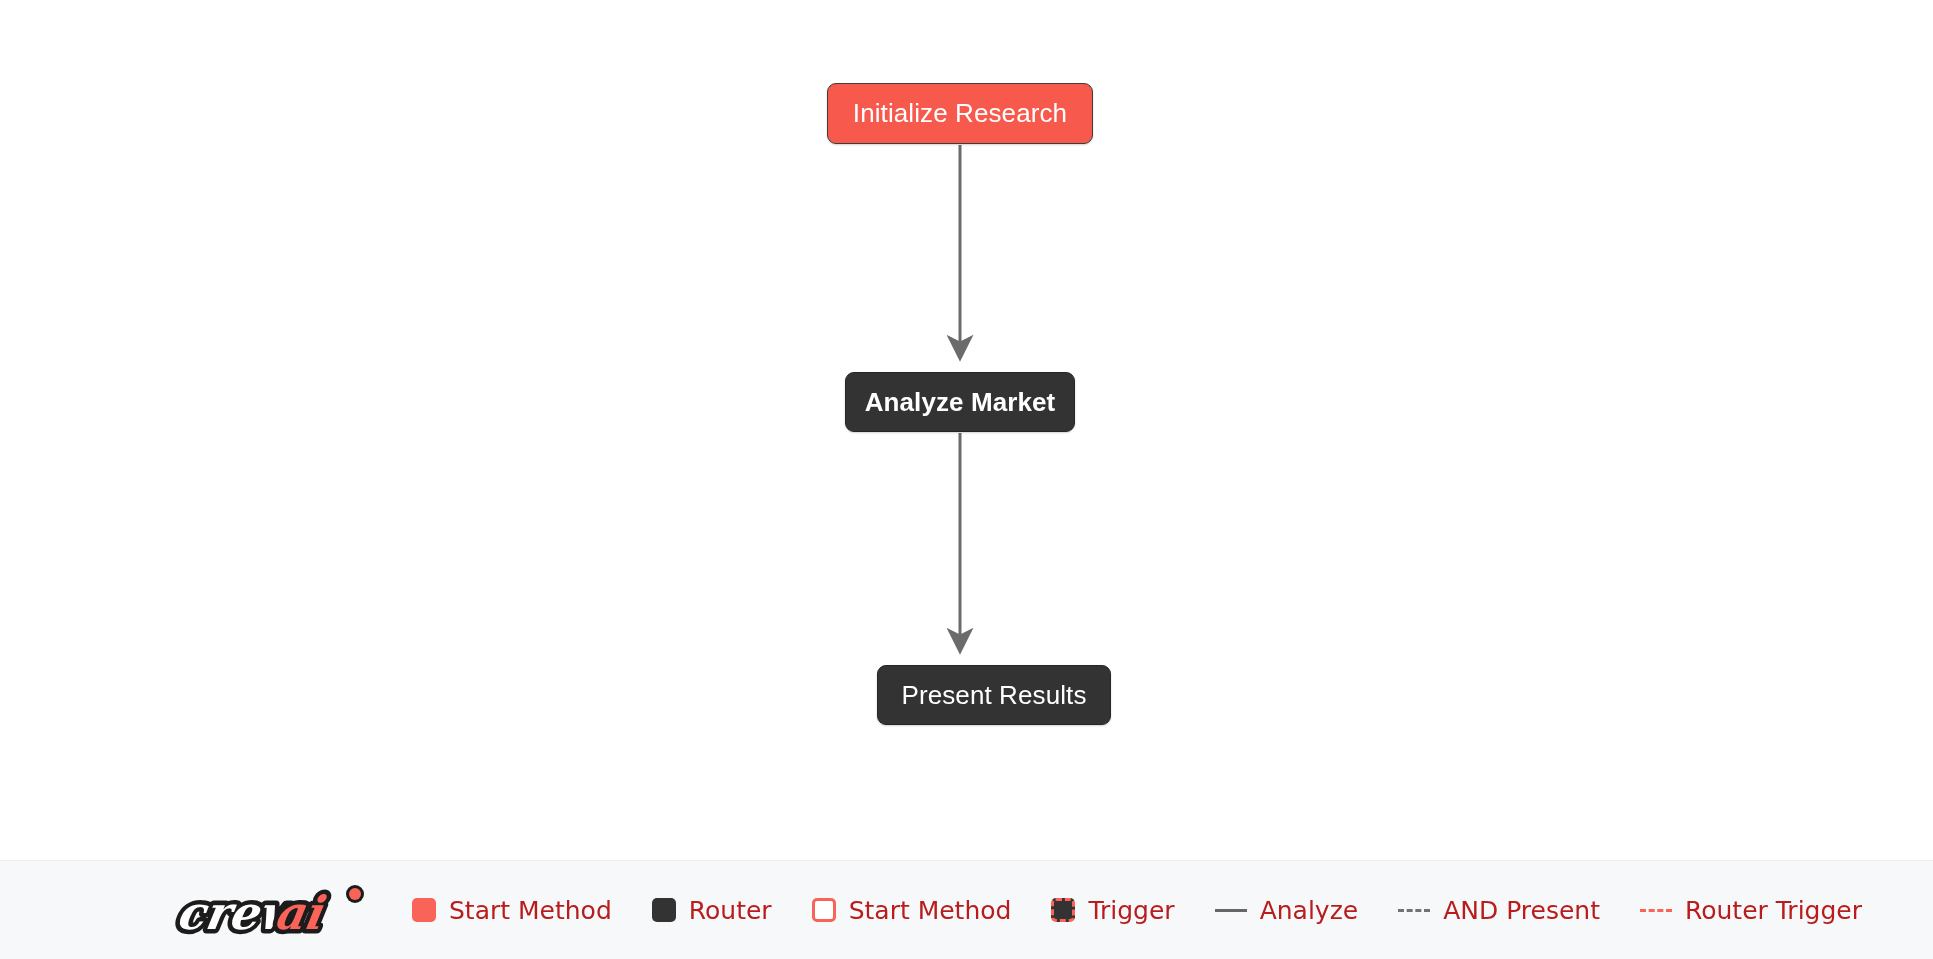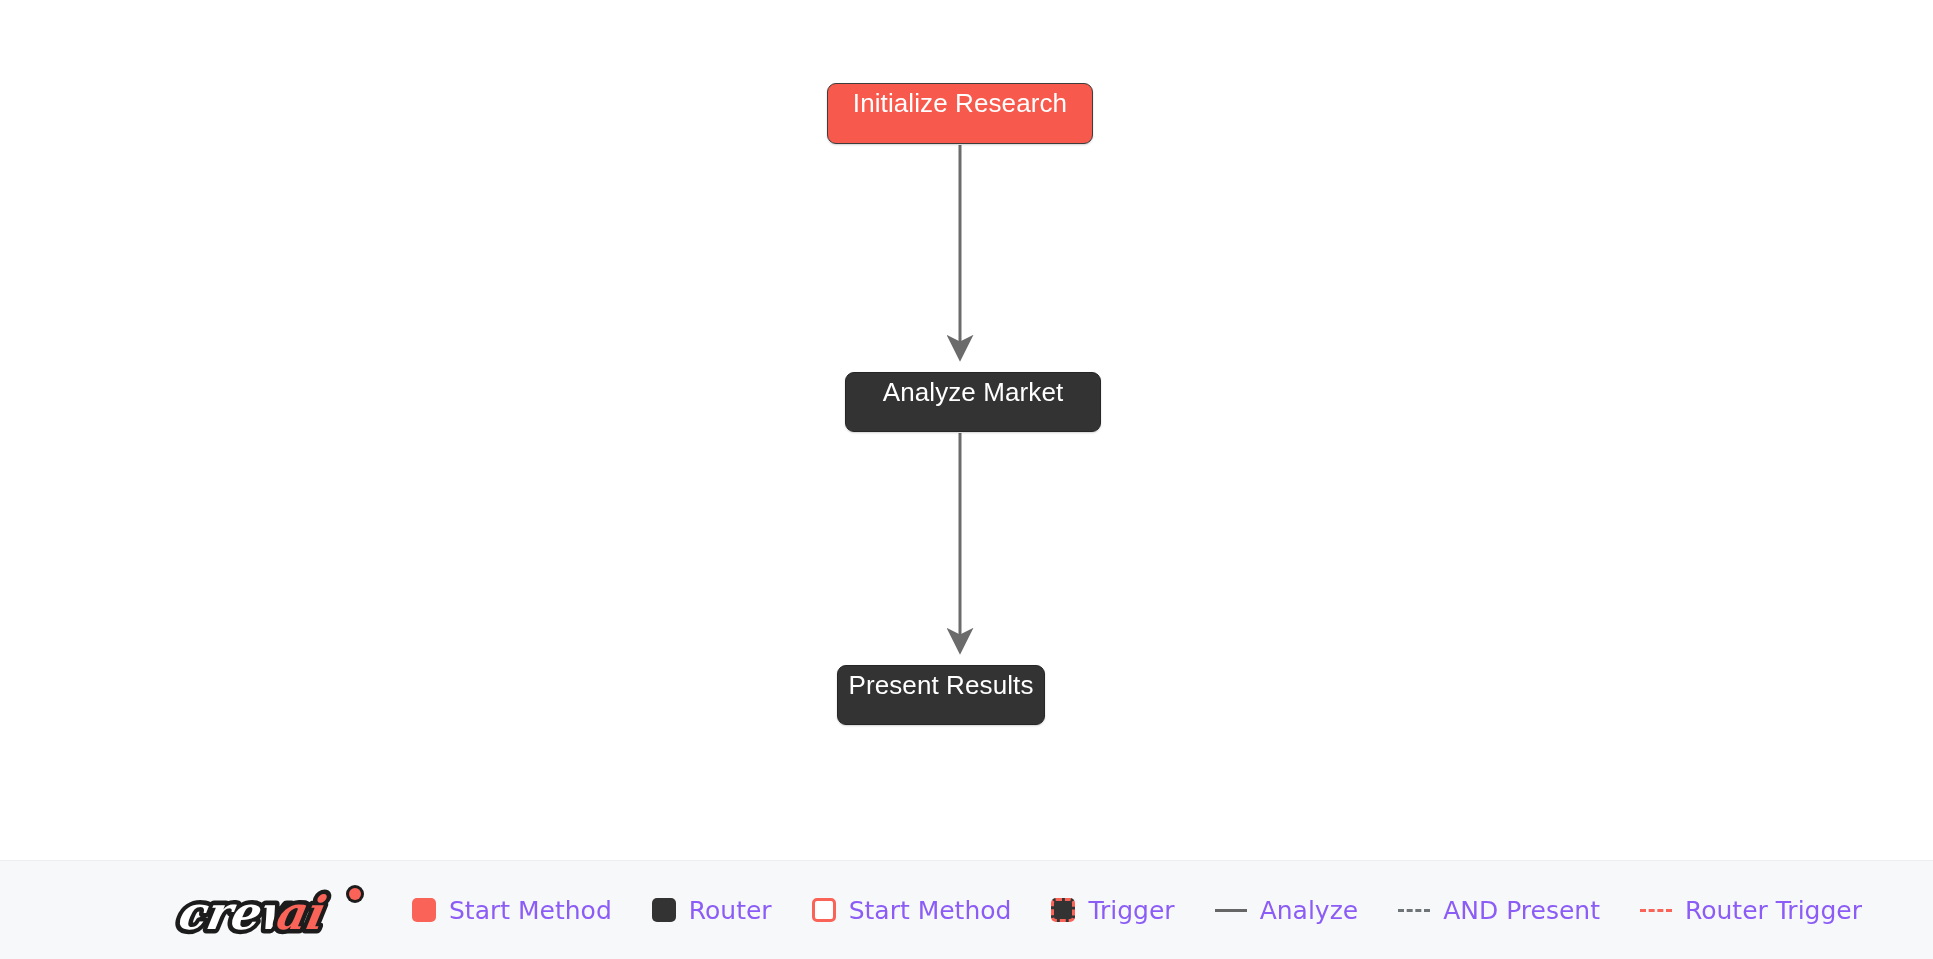--- a/index.html
+++ b/index.html
@@ -29,20 +29,21 @@
     left: 0;
     top: 0;
     width: 1933px;
     height: 860px;
   }
 
   
   .node {
     position: absolute;
     display: flex;
+    align-items: center;
     justify-content: center;
     box-sizing: border-box;
     border-radius: 9px;
     padding: 4px 22px;
     white-space: nowrap;
     color: #ffffff;
     font-size: 26px;
     letter-spacing: 0.1px;
     border: 1px solid rgba(0,0,0,0.55);
     box-shadow: 0 1px 2px rgba(0,0,0,0.18);
@@ -53,22 +54,22 @@
   }
   .node.method {
     background: #333333;
     border-color: #262626;
   }
   .node-label {
     pointer-events: none;
   }
 
   #node-initialize-research { left: 827px; top: 83px;  width: 266px; height: 61px; }
-  #node-analyze-market      { left: 845px; top: 372px; width: 256px; height: 60px; }
-  #node-present-results     { left: 837px; top: 665px; width: 208px; height: 60px; }
+  #node-analyze-market      { left: 845px; top: 372px; width: 230px; height: 60px; font-weight: bold; }
+  #node-present-results     { left: 877px; top: 665px; width: 234px; height: 60px; }
 
   
   #legend-bar {
     position: absolute;
     left: 0;
     top: 860px;
     width: 1933px;
     height: 99px;
     background: #f7f8fa;
     border-top: 1px solid #eceef1;
@@ -91,21 +92,21 @@
     gap: 40px;
   }
   .legend-item {
     display: flex;
     align-items: center;
     gap: 13px;
     white-space: nowrap;
   }
   .legend-label {
     font-size: 25px;
-    color: #8b5cf6;
+    color: #b91c1c;
     font-family: "DejaVu Sans", sans-serif;
   }
   .swatch {
     width: 24px;
     height: 24px;
     border-radius: 5px;
     box-sizing: border-box;
     flex: none;
   }
   .swatch.start-method { background: #fa6358; }

